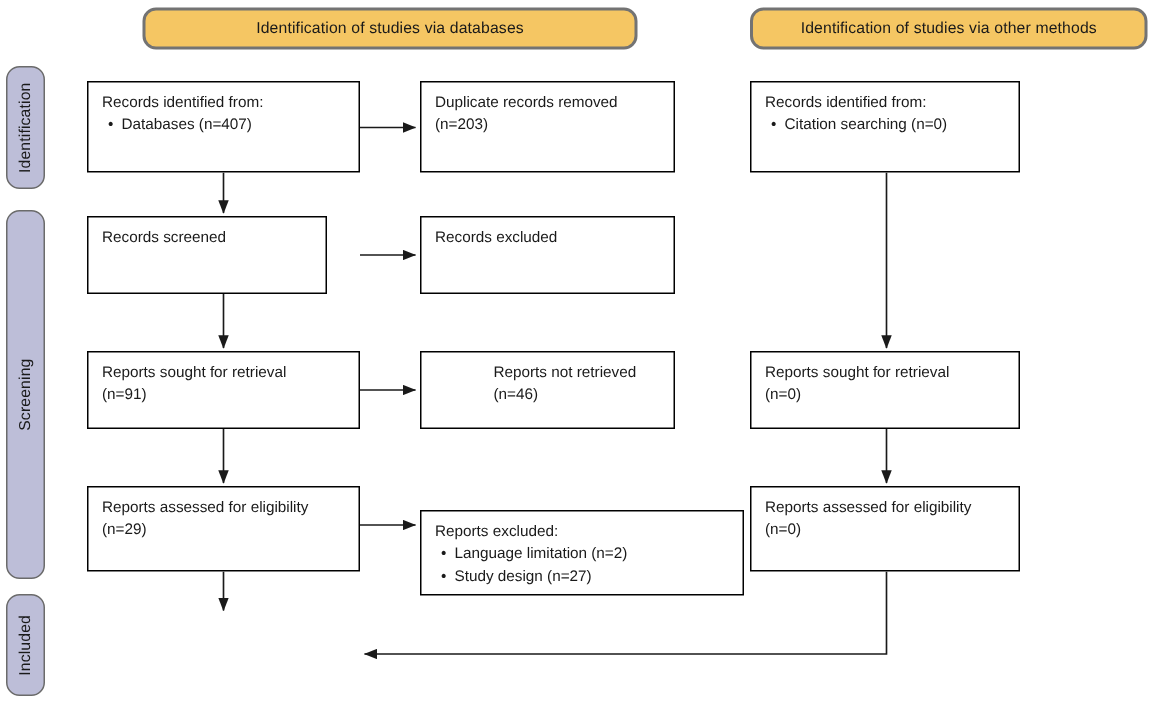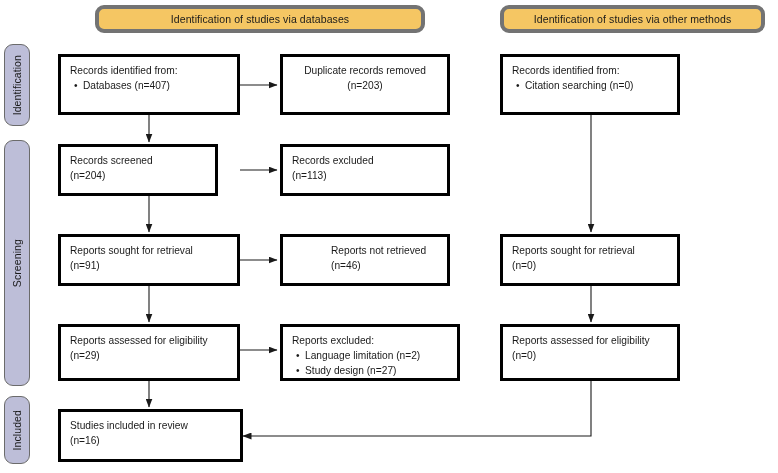--- a/index.html
+++ b/index.html
@@ -14,21 +14,21 @@
     background: #ffffff;
     font-family: "Liberation Sans", sans-serif;
     overflow: hidden;
   }
 
   
   .header-pill {
     position: absolute;
     box-sizing: border-box;
     background: #f5c663;
-    border: 4px solid #737373;
+    border: 2px solid #737373;
     border-radius: 9px;
     display: flex;
     align-items: center;
     justify-content: center;
     color: #1a1a1a;
     font-size: 10.5px;
     letter-spacing: 0.1px;
   }
 
   
@@ -49,21 +49,21 @@
     transform: rotate(180deg);
     white-space: nowrap;
     letter-spacing: 0.1px;
   }
 
   
   .box {
     position: absolute;
     box-sizing: border-box;
     background: #ffffff;
-    border: 3px solid #000000;
+    border: 1px solid #000000;
     color: #1a1a1a;
     font-size: 10.2px;
     line-height: 1.45;
     padding: 7px 9px 6px 9px;
   }
   .box .line { white-space: nowrap; }
   .box ul {
     margin: 0;
     padding: 0 0 0 13px;
     list-style: none;
@@ -142,62 +142,56 @@
     <span>Included</span>
   </div>
 
   <div class="box" style="left:58px; top:54px; width:182px; height:61px;">
     <div class="line">Records identified from:</div>
     <ul>
       <li>Databases (n=407)</li>
     </ul>
   </div>
 
-  <div class="box" style="left:280px; top:54px; width:170px; height:61px;text-align:center;">
+  <div class="box" style="left:280px; top:54px; width:170px; height:61px;">
     <div class="line">Duplicate records removed</div>
     <div class="line">(n=203)</div>
   </div>
 
   <div class="box" style="left:58px; top:144px; width:160px; height:52px;">
     <div class="line">Records screened</div>
-    <div class="line">(n=204)</div>
   </div>
 
   <div class="box" style="left:280px; top:144px; width:170px; height:52px;">
     <div class="line">Records excluded</div>
-    <div class="line">(n=113)</div>
   </div>
 
   <div class="box" style="left:58px; top:234px; width:182px; height:52px;">
     <div class="line">Reports sought for retrieval</div>
     <div class="line">(n=91)</div>
   </div>
 
   <div class="box" style="left:280px; top:234px; width:170px; height:52px;padding-left:48px;">
     <div class="line">Reports not retrieved</div>
     <div class="line">(n=46)</div>
   </div>
 
   <div class="box" style="left:58px; top:324px; width:182px; height:57px;">
     <div class="line">Reports assessed for eligibility</div>
     <div class="line">(n=29)</div>
   </div>
 
-  <div class="box" style="left:280px; top:324px; width:180px; height:57px;">
+  <div class="box" style="left:280px; top:340px; width:216px; height:57px;">
     <div class="line">Reports excluded:</div>
     <ul>
       <li>Language limitation (n=2)</li>
       <li>Study design (n=27)</li>
     </ul>
   </div>
 
-  <div class="box" style="left:58px; top:409px; width:185px; height:53px;">
-    <div class="line">Studies included in review</div>
-    <div class="line">(n=16)</div>
-  </div>
 
   <div class="box" style="left:500px; top:54px; width:180px; height:61px;">
     <div class="line">Records identified from:</div>
     <ul>
       <li>Citation searching (n=0)</li>
     </ul>
   </div>
 
   <div class="box" style="left:500px; top:234px; width:180px; height:52px;">
     <div class="line">Reports sought for retrieval</div>

